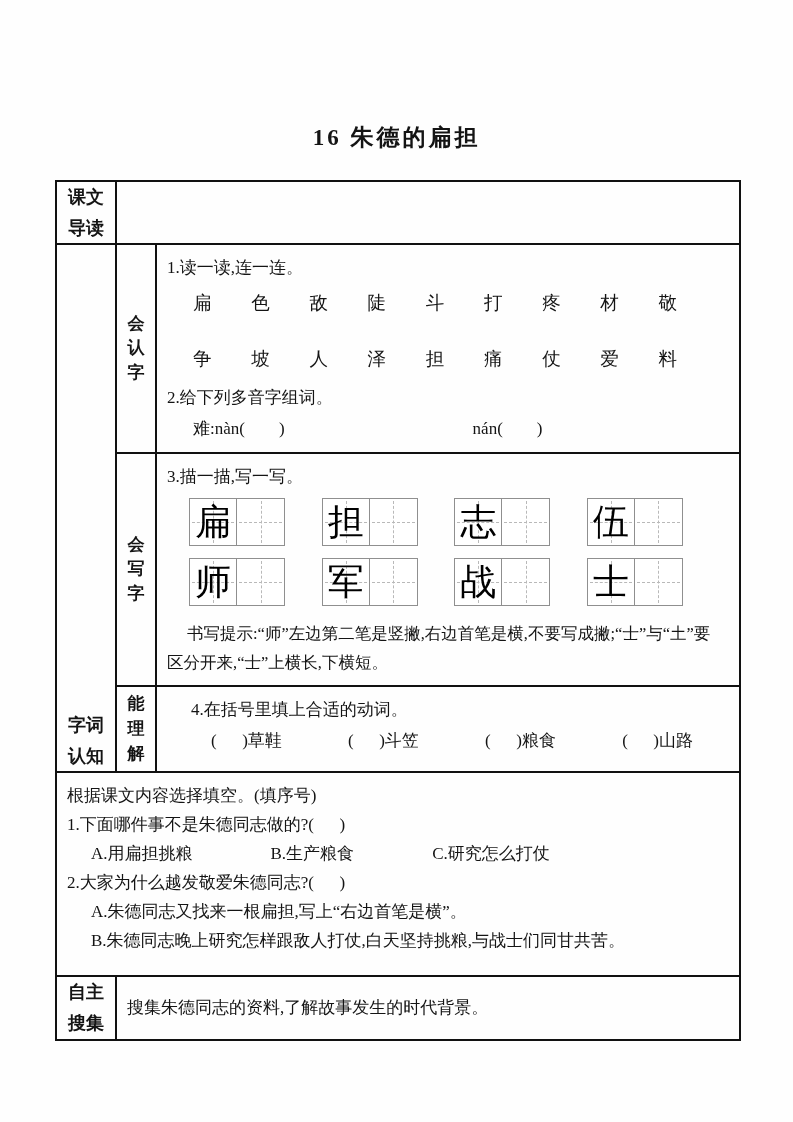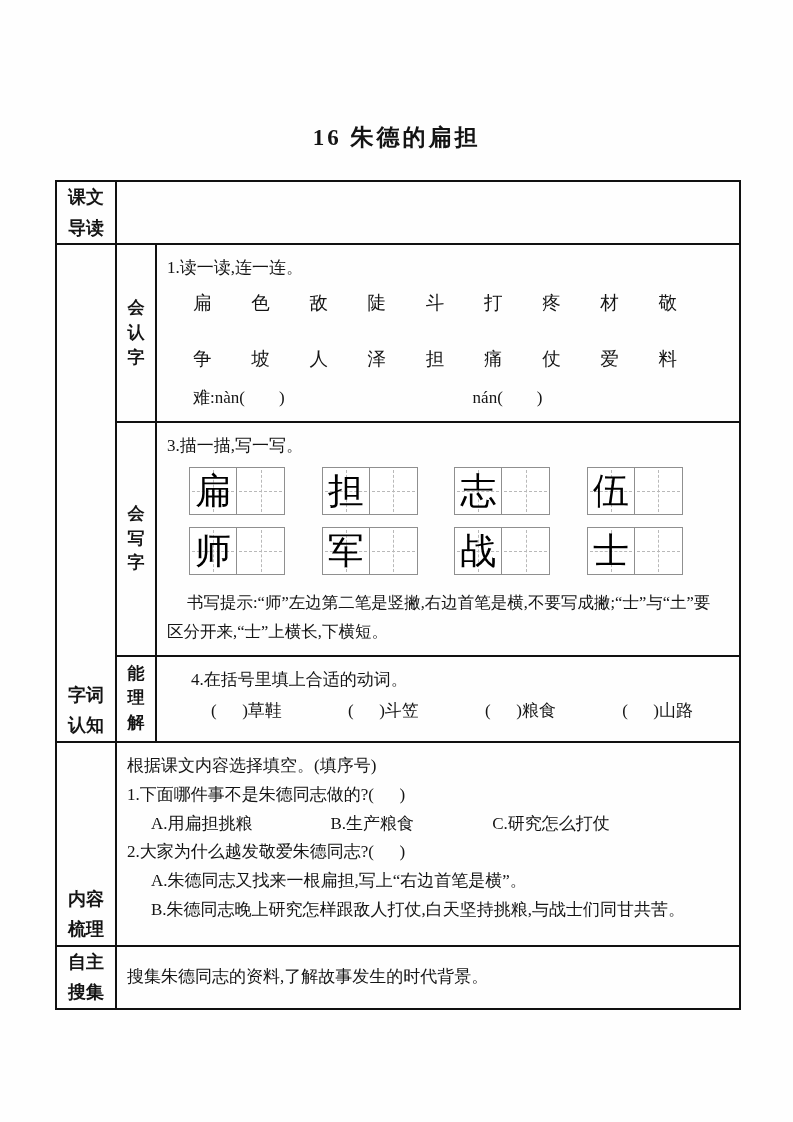--- a/index.html
+++ b/index.html
@@ -127,20 +127,21 @@
                 <span class="rchar">争</span>
                 <span class="rchar">坡</span>
                 <span class="rchar">人</span>
                 <span class="rchar">泽</span>
                 <span class="rchar">担</span>
                 <span class="rchar">痛</span>
                 <span class="rchar">仗</span>
                 <span class="rchar">爱</span>
                 <span class="rchar">料</span>
               </div>
+            <div class="line">2.给下列多音字组词。</div>
             <div class="duoyin">
                 <span class="duoyin-seg">难:nàn(        )</span>
                 <span class="duoyin-seg right">nán(        )</span>
               </div>
           </div>
         </div>
 
         <div class="subrow sub-xiezi">
           <div class="subhead">
             <div class="subhead-inner">会写字</div>
@@ -215,23 +216,20 @@
                 <span class="blank">(      )粮食</span>
                 <span class="blank">(      )山路</span>
               </div>
           </div>
         </div>
 
       </div>
     </div>
 
     <div class="row">
-      <div class="head">
-        <div class="head-inner">内容梳理</div>
-      </div>
       <div class="content shuli">
         <div class="line">根据课文内容选择填空。(填序号)</div>
         <div class="line">1.下面哪件事不是朱德同志做的?(      )</div>
         <div class="optline">
             <span class="opt">A.用扁担挑粮</span>
             <span class="opt">B.生产粮食</span>
             <span class="opt">C.研究怎么打仗</span>
           </div>
         <div class="line">2.大家为什么越发敬爱朱德同志?(      )</div>
         <div class="line indent">A.朱德同志又找来一根扁担,写上“右边首笔是横”。</div>

